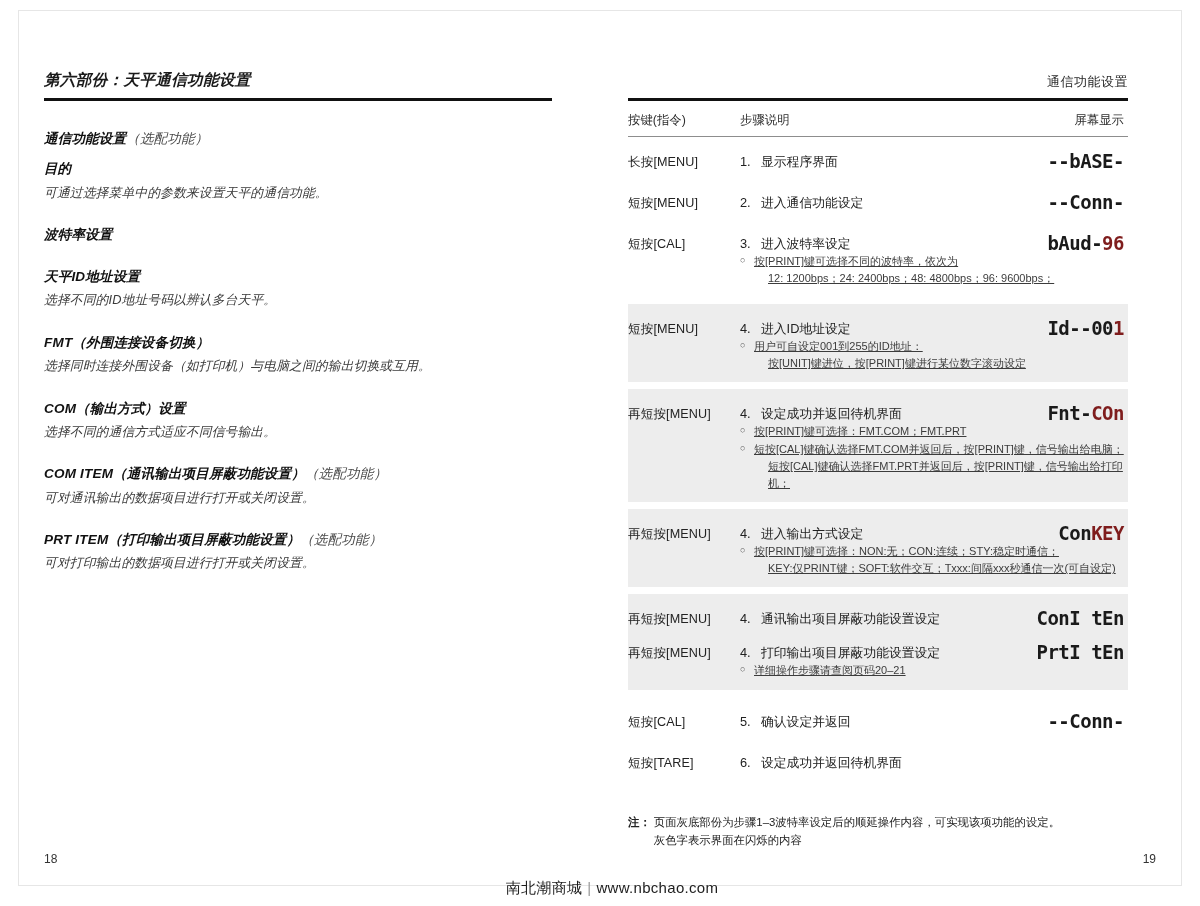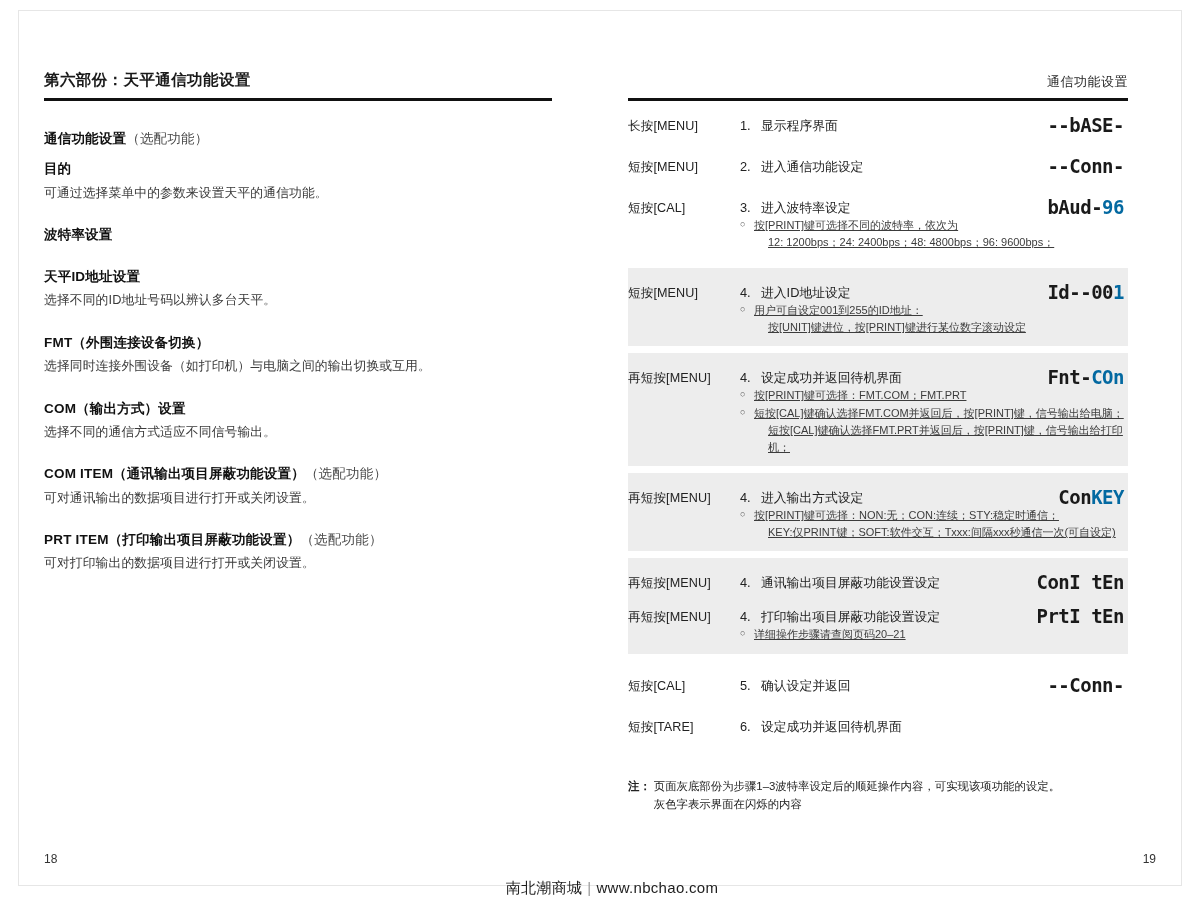--- a/index.html
+++ b/index.html
@@ -96,21 +96,21 @@
   .note-pad{height:9px;}
   .grp-pad{height:7px;}
 
   
   .lcd{
     font-family:"DejaVu Sans Mono","Liberation Mono",monospace;
     font-weight:bold;font-size:19px;letter-spacing:-.5px;
     white-space:nowrap;line-height:1;
   }
   .lcd .on{color:#1a1a1a;}
-  .lcd .blink{color:#0369a1;}
+  .lcd .blink{color:#7f1d1d;}
   .seg{display:inline-block;position:relative;}
 
   
   .foot-note{
     margin-top:34px;font-size:11.4px;line-height:1.65;color:#222;
     display:flex;gap:3px;
   }
   .foot-note .fn-label{flex:0 0 auto;font-weight:bold;}
   .foot-note .fn-body{flex:1 1 auto;}
   .foot-note .fn-body .l2{display:block;}
@@ -126,21 +126,21 @@
     font-size:15px;color:#1d1d1d;letter-spacing:.3px;margin-left:40px;
   }
   .wm .sep{color:#9a9a9a;margin:0 5px;font-weight:300;}
   .wm .url{font-family:"Liberation Sans",sans-serif;}
 </style>
 </head>
 <body>
 
 <div class="page-sheet"></div>
 
-<div class="col col-left" style="top:60px;">
+<div class="col col-left" style="top:60px;font-style:italic;">
   <div class="head-row">
     <div class="head-title">第六部份：天平通信功能设置</div>
   </div>
   <div class="head-rule"></div>
 
   <div id="left-blocks">
       <div class="block first">
         <div class="b-title"><span>通信功能设置</span><span class="opt">（选配功能）</span></div>
         <div class="b-sub">目的</div>
         <div class="b-body">可通过选择菜单中的参数来设置天平的通信功能。</div>
@@ -171,20 +171,34 @@
     </div>
 </div>
 
 <div class="col col-right" style="top:60px;">
   <div class="head-row">
     <div class="head-title-right">通信功能设置</div>
   </div>
   <div class="head-rule right"></div>
 
 
+  <table class="tbl">
+    <colgroup>
+        <col class="c1">
+        <col class="c2">
+        <col class="c3">
+      </colgroup>
+    <tbody>
+      <tr class="th-row">
+        <td>按键(指令)</td>
+        <td>步骤说明</td>
+        <td class="c3cell">屏幕显示</td>
+      </tr>
+    </tbody>
+  </table>
 
   <div id="row-groups">
       <div class="rowgrp">
         <div class="main-line">
           <div class="ml-key">长按[MENU]</div>
           <div class="ml-step">
             <span class="num">1.</span>
             <span>显示程序界面</span>
           </div>
           <div class="ml-disp lcd"><span class="on seg">--bASE-</span><span class="blink seg"></span></div>

